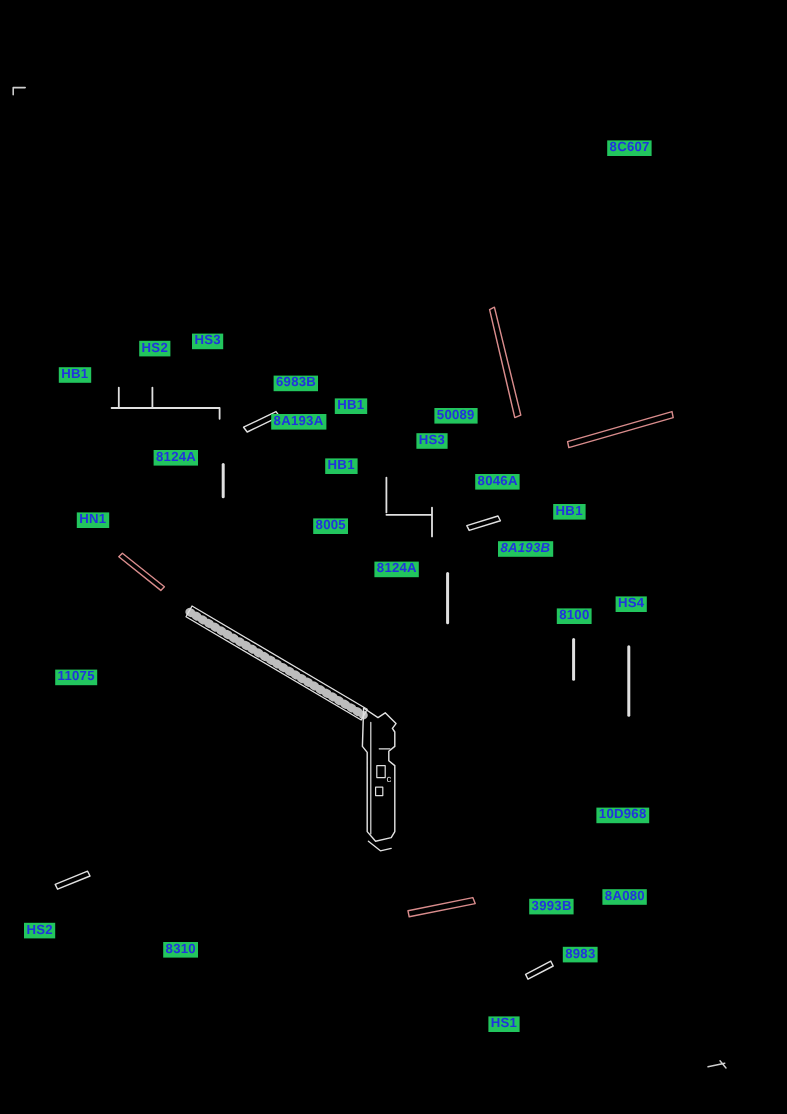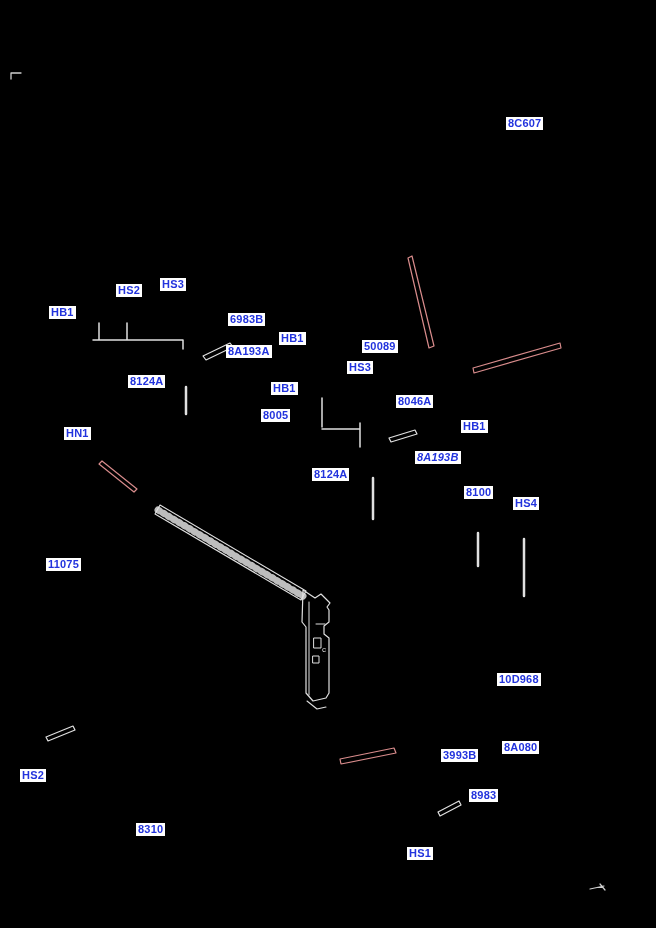--- a/index.html
+++ b/index.html
@@ -11,21 +11,21 @@
     font-family:"Liberation Sans", sans-serif;
   }
   #artwork{position:absolute;left:0;top:0;}
   .part-label{
     position:absolute;
     color:#2233dd;
     font-weight:bold;
     font-size:11px;
     line-height:13px;
     padding:0 2px;
-    background:#ffffff;
+    background:#22c55e;
     letter-spacing:0.2px;
     cursor:pointer;
     white-space:nowrap;
   }
 </style>
 </head>
 <body>
 
 <div id="canvas">
 
@@ -76,29 +76,29 @@
       <div class="part-label" style="left: 160px; top: 278px;">HS3</div>
       <div class="part-label" style="left: 49px; top: 306px;">HB1</div>
       <div class="part-label" style="left: 228px; top: 313px;">6983B</div>
       <div class="part-label" style="left: 279px; top: 332px;">HB1</div>
       <div class="part-label" style="left: 362px; top: 340px;">50089</div>
       <div class="part-label" style="left: 226px; top: 345px;">8A193A</div>
       <div class="part-label" style="left: 347px; top: 361px;">HS3</div>
       <div class="part-label" style="left: 128px; top: 375px;">8124A</div>
       <div class="part-label" style="left: 271px; top: 382px;">HB1</div>
       <div class="part-label" style="left: 396px; top: 395px;">8046A</div>
-      <div class="part-label" style="left: 261px; top: 409px; text-align: center;">8005</div>
+      <div class="part-label" style="left: 261px; top: 432px; text-align: center;">8005</div>
       <div class="part-label" style="left: 461px; top: 420px;">HB1</div>
       <div class="part-label" style="left: 64px; top: 427px;">HN1</div>
       <div class="part-label" style="left: 415px; top: 451px; font-style: italic;">8A193B</div>
       <div class="part-label" style="left: 312px; top: 468px;">8124A</div>
-      <div class="part-label" style="left: 464px; top: 486px;">8100</div>
+      <div class="part-label" style="left: 464px; top: 507px;">8100</div>
       <div class="part-label" style="left: 513px; top: 497px;">HS4</div>
       <div class="part-label" style="left: 46px; top: 558px;">11075</div>
       <div class="part-label" style="left: 497px; top: 673px;">10D968</div>
       <div class="part-label" style="left: 502px; top: 741px;">8A080</div>
       <div class="part-label" style="left: 441px; top: 749px;">3993B</div>
       <div class="part-label" style="left: 469px; top: 789px;">8983</div>
       <div class="part-label" style="left: 20px; top: 769px;">HS2</div>
-      <div class="part-label" style="left: 136px; top: 823px;">8310</div>
+      <div class="part-label" style="left: 136px; top: 785px;">8310</div>
       <div class="part-label" style="left: 407px; top: 847px;">HS1</div>
     </div>
 </div>
 
 </body></html>

